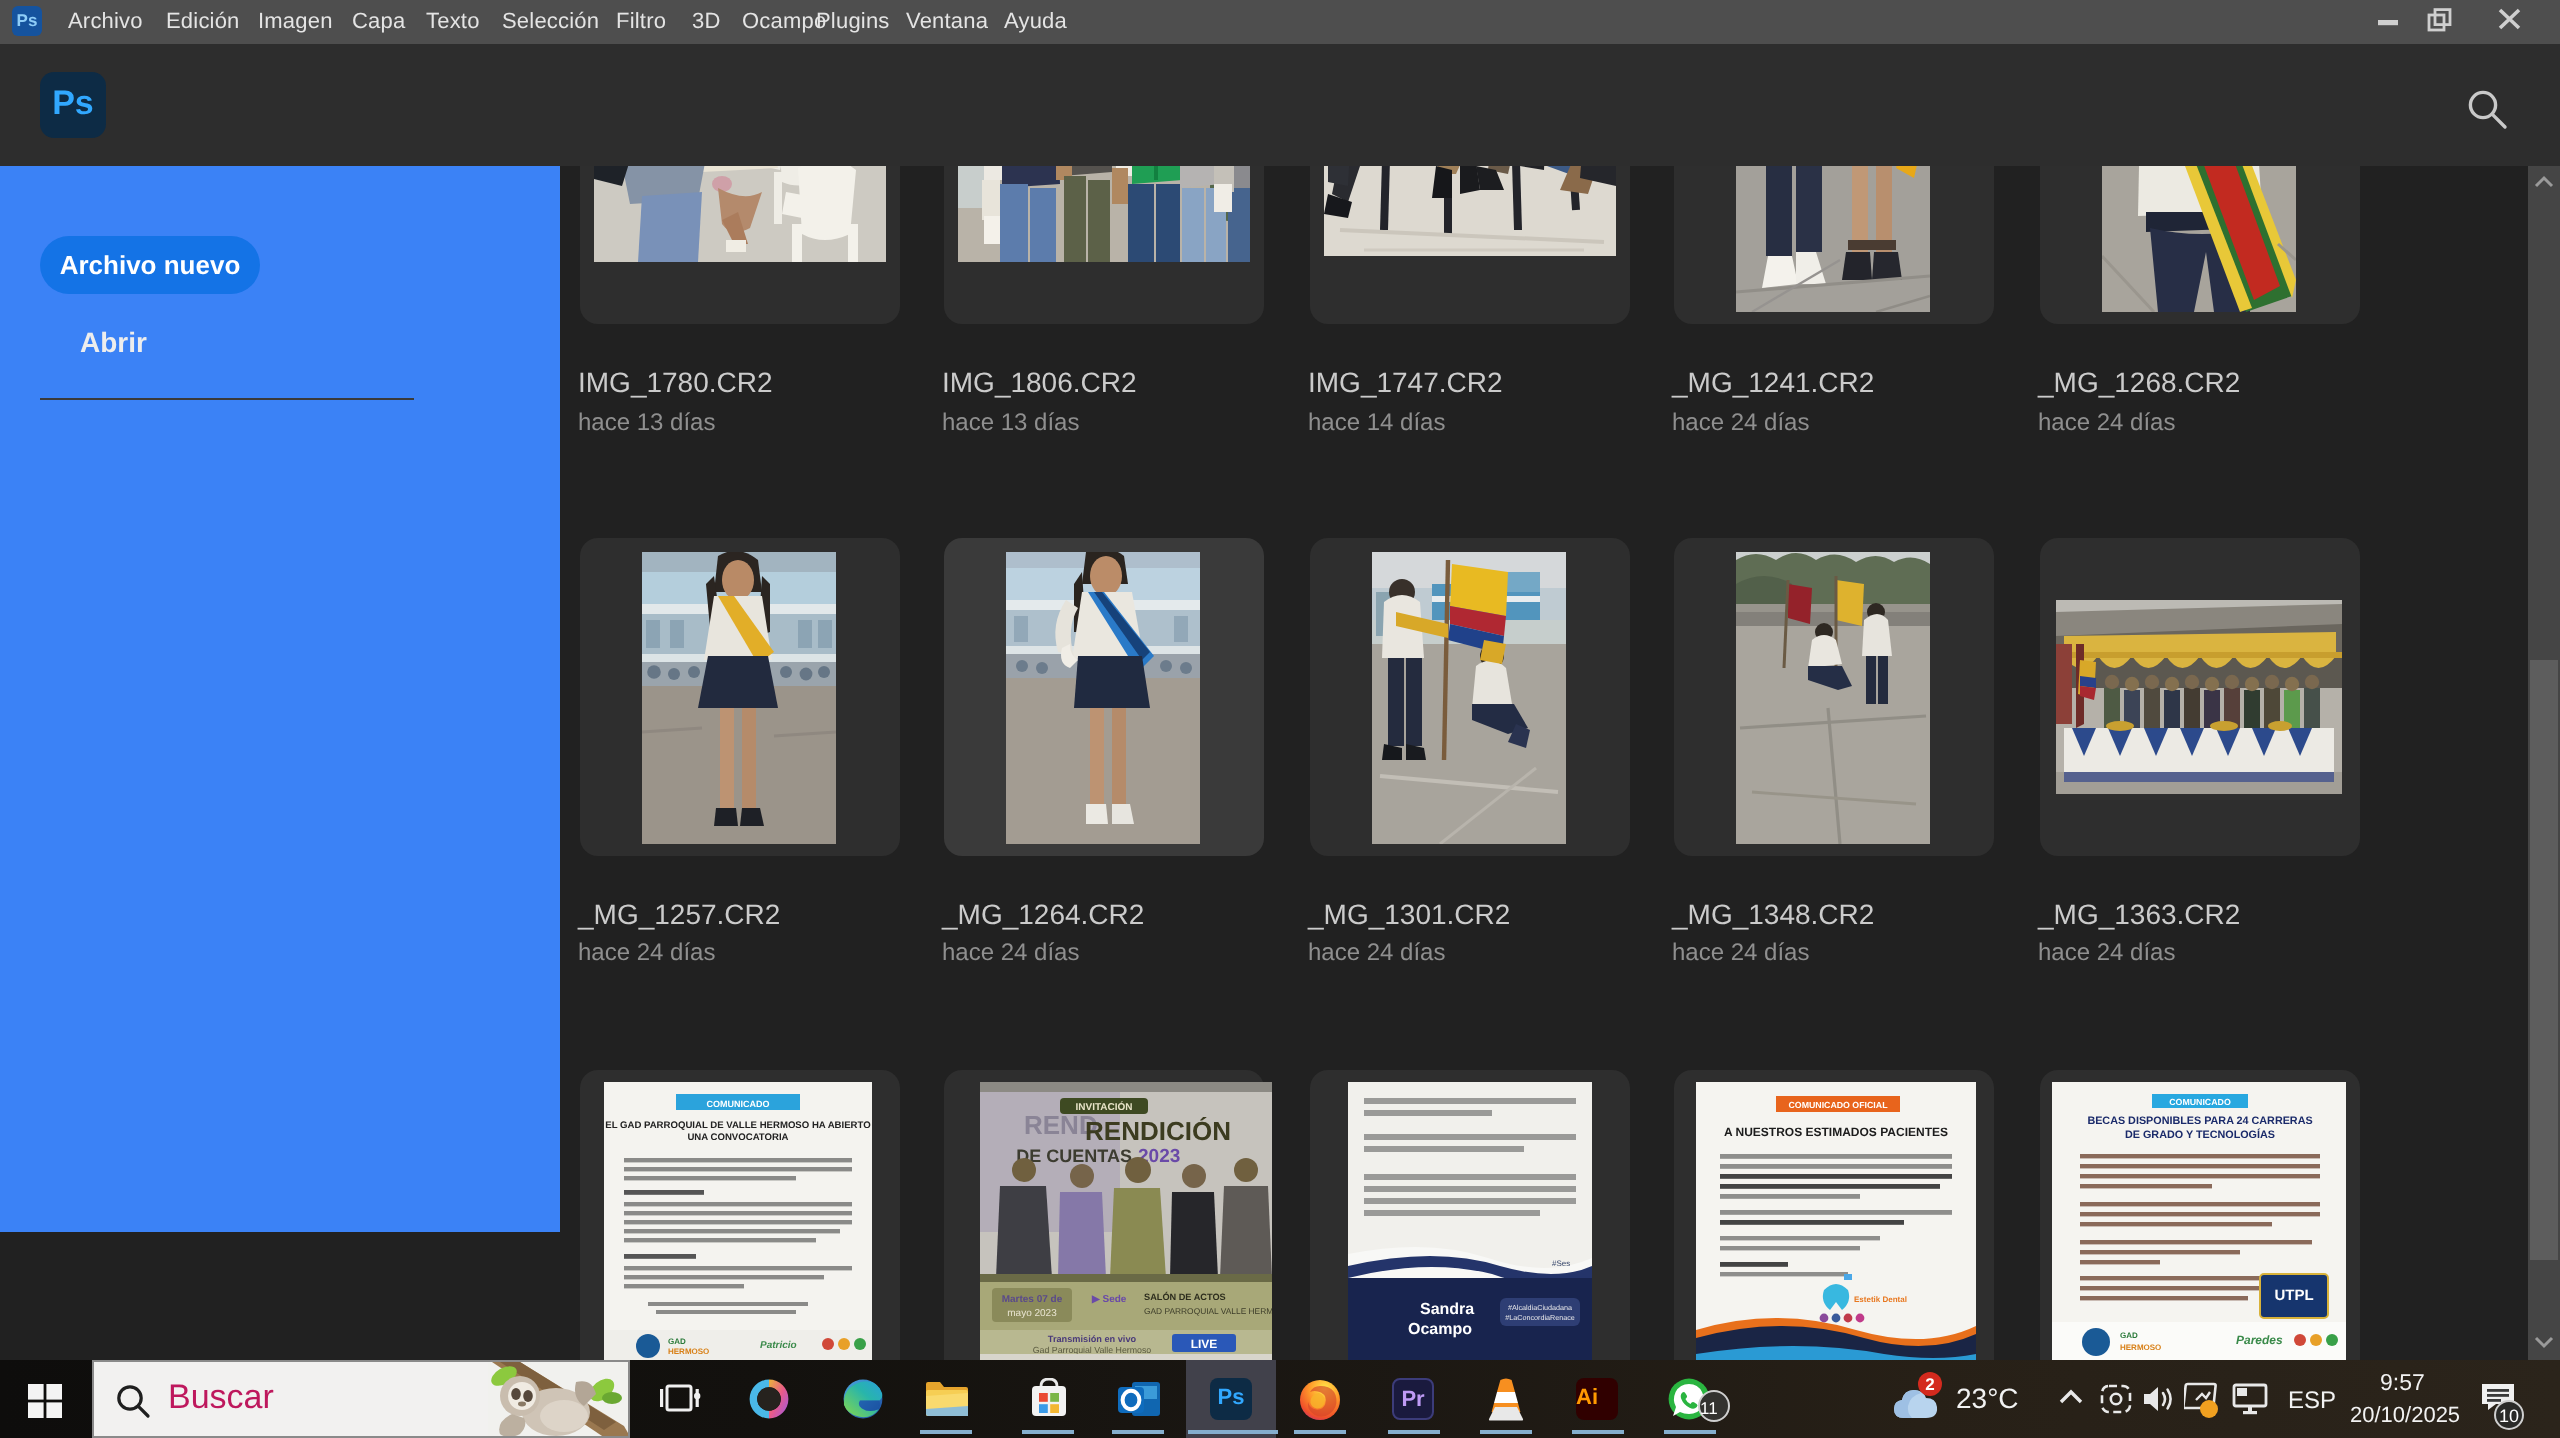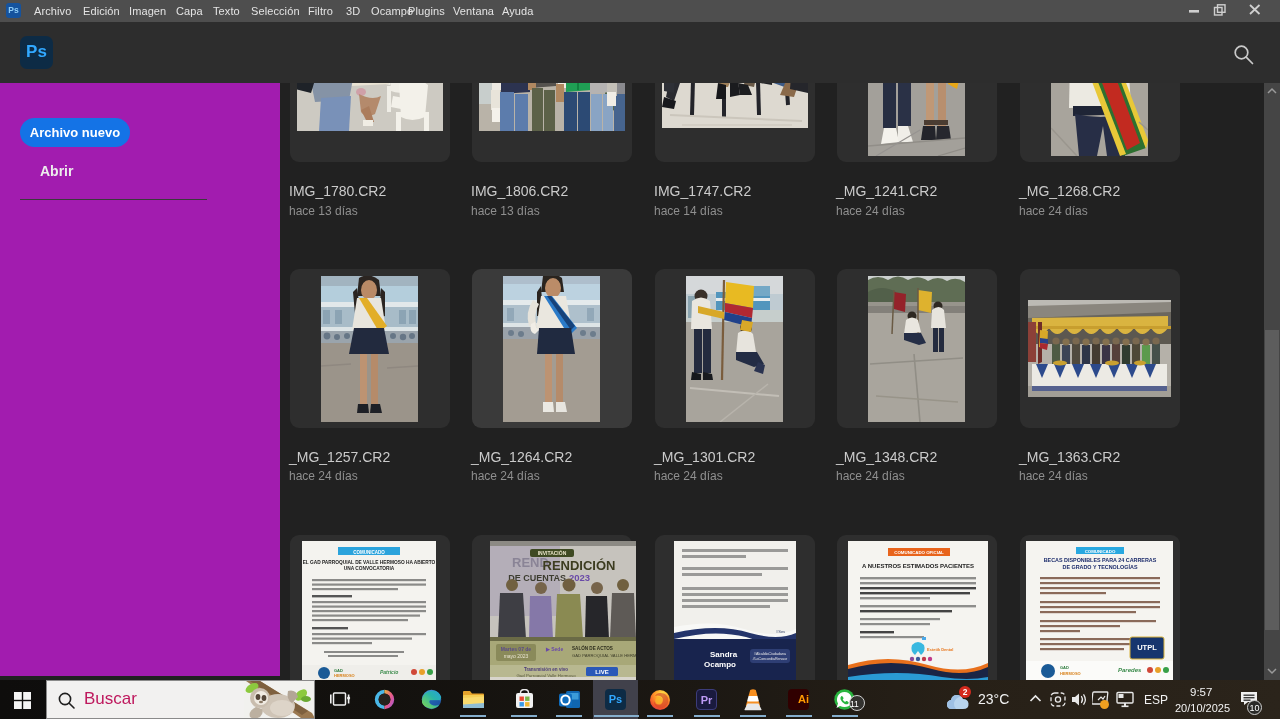--- a/index.html
+++ b/index.html
@@ -16,21 +16,21 @@
   
   .winbtn { position:absolute; top:0; height:22px; }
 
   
   #header { left:0; top:22px; width:1280px; height:61px; background:#2d2d2d; z-index:20; }
   #pslogo { position:absolute; left:20px; top:14px; width:33px; height:33px; border-radius:7px;
             background:#0d2b45; color:#31a8ff; font-size:17px; font-weight:bold; text-align:center; line-height:32px; }
 
   
   #appbg { left:0; top:83px; width:1280px; height:597px; background:#212121; z-index:1; }
-  #sidebar { left:0; top:83px; width:280px; height:593px; background:#a21caf; z-index:15;text-decoration:underline; }
+  #sidebar { left:0; top:83px; width:280px; height:533px; background:#3b82f6; z-index:15;text-decoration:underline; }
   #btn-new { position:absolute; left:20px; top:35px; width:110px; height:29px; border-radius:15px;
              background:#1473e6; color:#fff; font-size:13px; font-weight:bold; text-align:center; line-height:29px; }
   #abrir { position:absolute; left:40px; top:80px; color:#ededed; font-size:14px; font-weight:bold; }
   #divider { position:absolute; left:20px; top:116px; width:187px; height:1px; background:#3a3a3a; }
   #inicio { position:absolute; left:20px; top:133px; width:187px; height:31px; border-radius:4px; background:#2f2f2f;
             color:#f0f0f0; font-size:14px; }
   #inicio span { position:absolute; left:37px; top:7px; }
 
   
   .card { position:absolute; width:160px; height:159px; border-radius:9px; background:#2e2e2e; z-index:2; }
@@ -806,21 +806,21 @@
 
   <div style="position:absolute;left:696px;top:9px;width:21px;height:21px;border-radius:4px;background:#1a1a3e;color:#bf9bf5;font-size:11px;font-weight:bold;text-align:center;line-height:21px;border:1px solid #3c3c7a">Pr</div>
 
   <svg style="position:absolute;left:742px;top:8px" width="22" height="23" viewBox="0 0 22 23">
     <path d="M8.2 2 Q11 0.5 13.8 2 L15.5 8 Q11 10 6.5 8 Z" fill="#f78f20"></path>
     <path d="M6.5 8 L15.5 8 L17 13.5 Q11 16 5 13.5 Z" fill="#fff"></path>
     <path d="M5 13.5 L17 13.5 L18.2 18 Q11 21 3.8 18 Z" fill="#f78f20"></path>
     <path d="M2.5 21.5 L5.5 15.5 L16.5 15.5 L19.5 21.5 Q19.8 22.3 19 22.3 L3 22.3 Q2.2 22.3 2.5 21.5 Z" fill="#e8e8e8"></path>
   </svg>
 
-  <div style="position:absolute;left:788px;top:9px;width:21px;height:21px;border-radius:4px;background:#300000;color:#ff9a00;font-size:11px;font-weight:bold;text-align:right;line-height:21px">Ai</div>
+  <div style="position:absolute;left:788px;top:9px;width:21px;height:21px;border-radius:4px;background:#300000;color:#ff9a00;font-size:11px;font-weight:bold;text-align:left;line-height:21px">Ai</div>
 
   <svg style="position:absolute;left:833px;top:8px" width="23" height="23" viewBox="0 0 23 23">
     <circle cx="11.5" cy="11.5" r="10.2" fill="#2ab540"></circle>
     <path d="M3.5 20 L5 15.5 Q3 12 4.8 8 Q7 4 11.5 4 Q16 4 18 8 Q20 12 18 15.5 Q16 19 11.5 19 Q9 19 7 18 Z" fill="#fff"></path>
     <path d="M8.2 8.3 Q9 7.6 9.6 8.5 L10.4 9.8 Q10.8 10.4 10.2 11 L9.7 11.5 Q10.5 13.2 12.2 14 L12.8 13.3 Q13.3 12.7 14 13.1 L15.3 14 Q16.2 14.6 15.4 15.5 Q14 17 11.8 15.9 Q8.8 14.4 7.6 11.4 Q6.9 9.5 8.2 8.3 Z" fill="#2ab540"></path>
   </svg>
   <div style="position:absolute;left:849px;top:15px;width:16px;height:16px;border-radius:50%;background:#33322f;border:1px solid #cfcfcf;color:#fff;font-size:8.5px;line-height:16px;z-index:2">11</div>
 </div>
   <div class="underline" style="left:460px;width:26px"></div>
   <div class="underline" style="left:511px;width:26px"></div>

